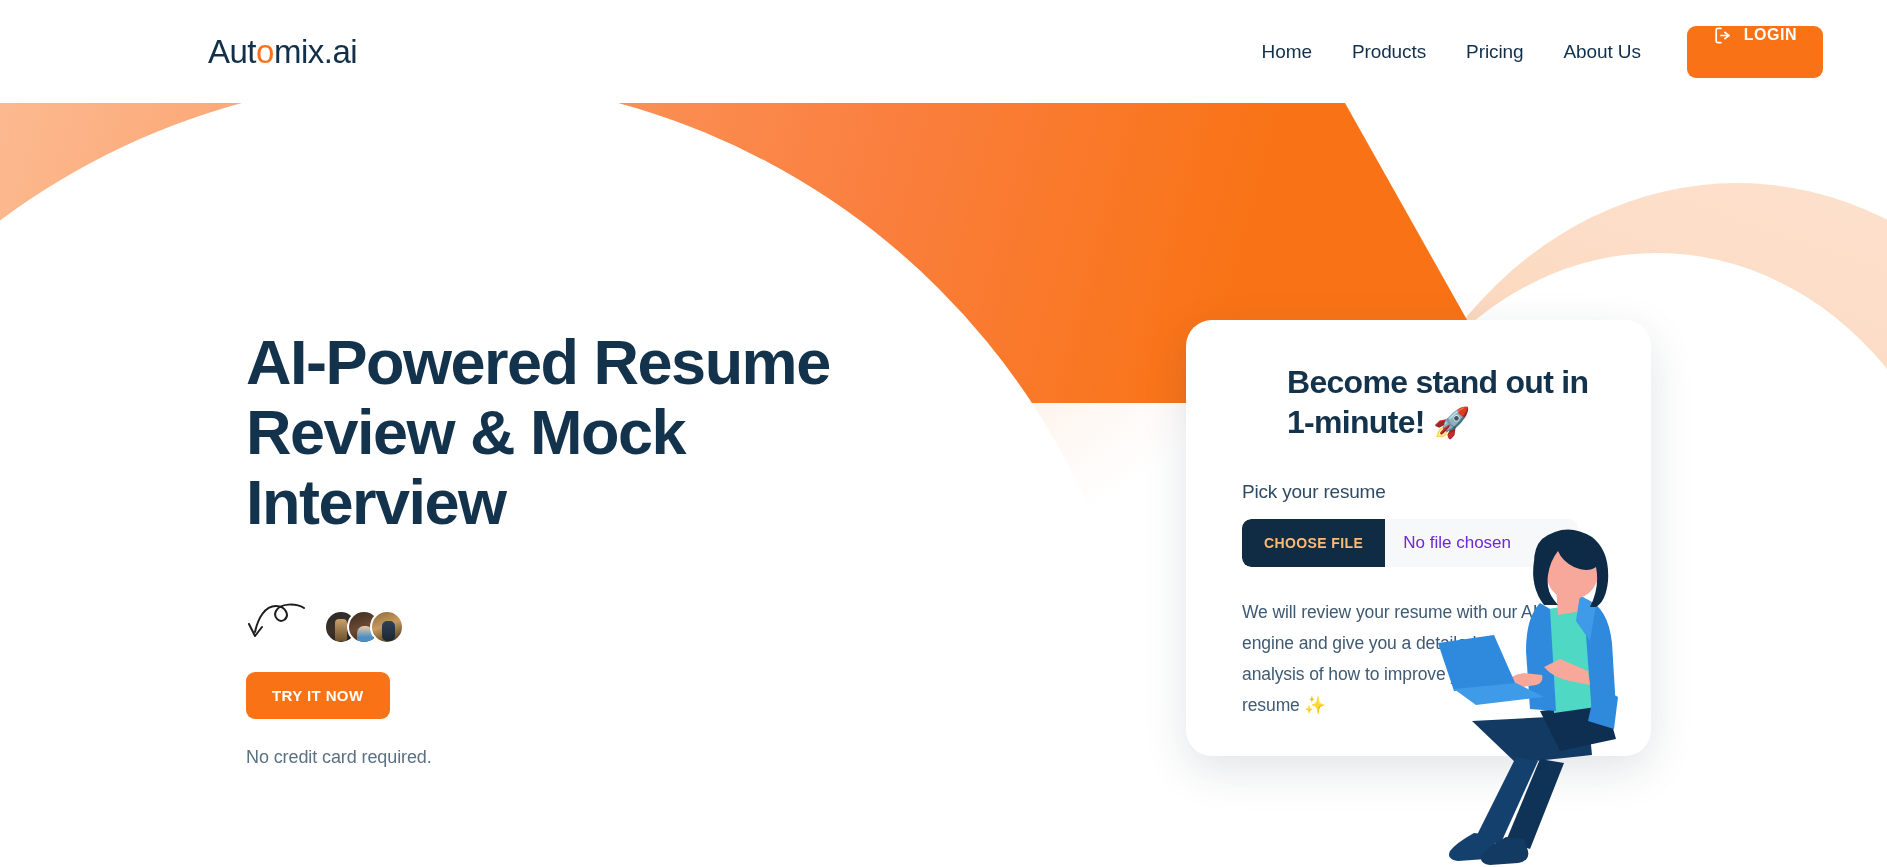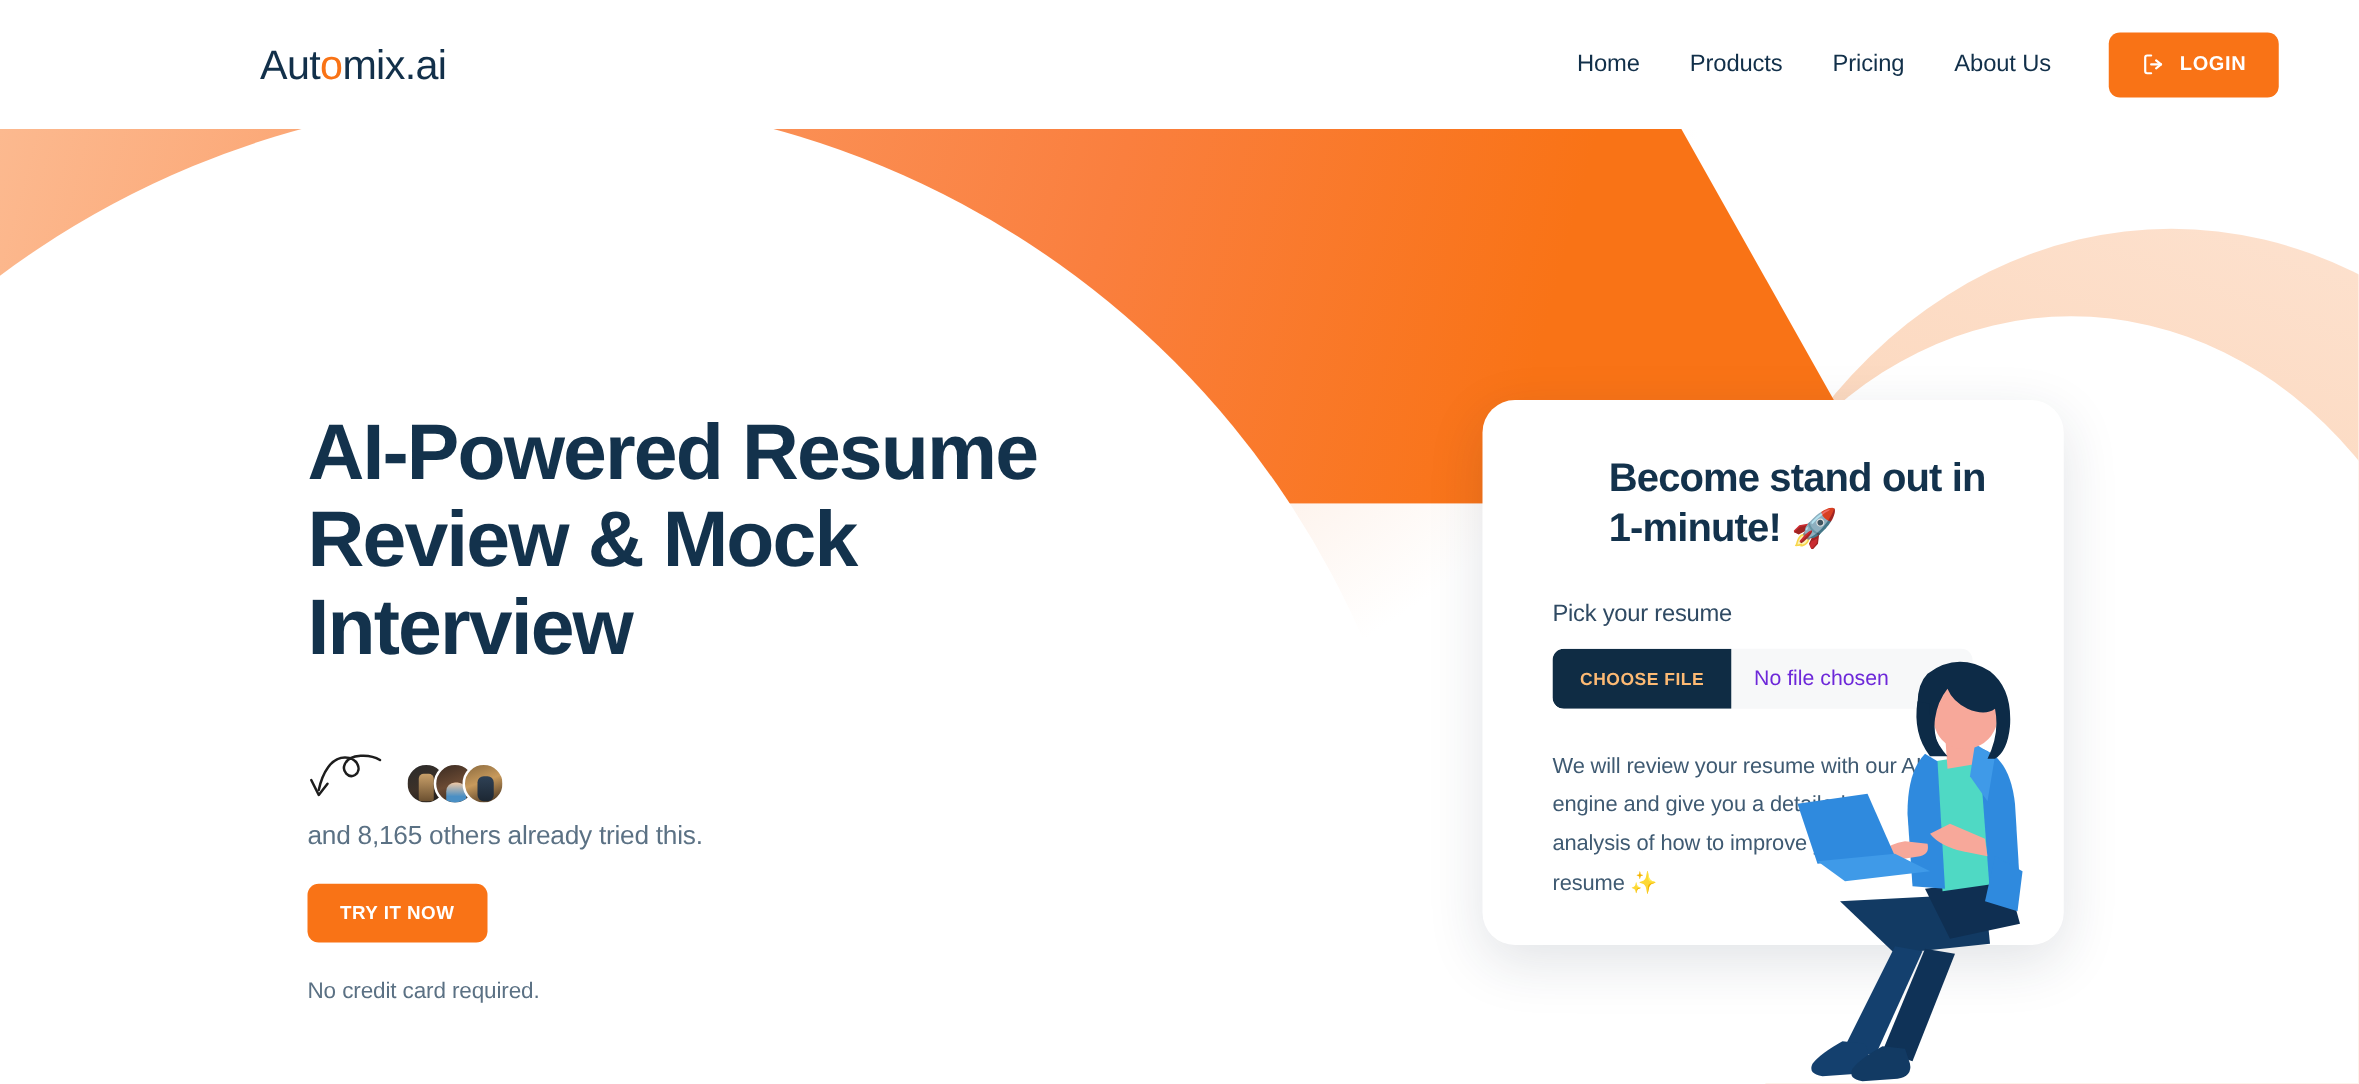--- a/index.html
+++ b/index.html
@@ -26,21 +26,21 @@
   .logo .o-wrap { position:relative; display:inline-block; color:#f97316; }
 
   .nav { position:absolute; right:64px; top:50%; transform:translateY(-50%);
          display:flex; align-items:center; gap:0px; }
   .nav-link {
     font-size:19px; color:#12304a; text-decoration:none;
     padding:0 20px; white-space:nowrap; letter-spacing:-0.1px;
   }
   .login-btn {
     margin-left:26px;
-    display:flex; align-items:center; gap:12px;
+    display:flex; gap:12px;
     background:#f97316; color:#ffffff;
     border:none; border-radius:9px;
     height:52px; padding:0 26px;
     font-size:16px; font-weight:700; letter-spacing:0.5px;
     cursor:pointer;
   }
   .login-btn svg { display:block; }
 
   
   .bg-layer { position:absolute; top:103px; left:0; width:1887px; height:764px; overflow:hidden; z-index:0; }
@@ -197,21 +197,20 @@
           <path d="M3 22 L9 34 L16 25"></path>
         </svg>
       </span>
       <span class="avatars">
         <span class="av av1"></span>
         <span class="av av2"></span>
         <span class="av av3"></span>
       </span>
     </div>
 
-    <div class="proof-text">and 8,165 others already tried this.</div>
 
     <button class="try-btn">TRY IT NOW</button>
 
     <div class="nocc">No credit card required.</div>
   </div>
 
   <div class="card">
     <h2>
       <span>Become stand out in</span><br>
       <span>1-minute!</span>

